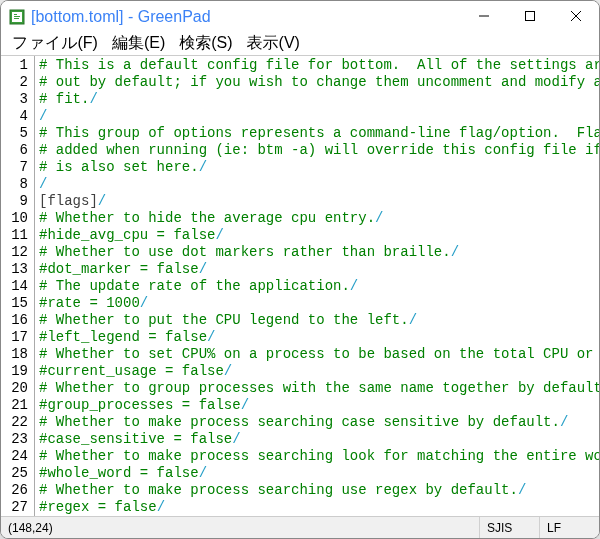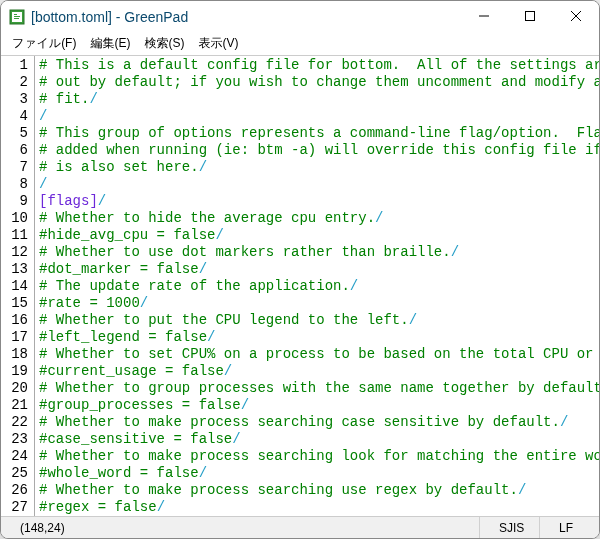--- a/index.html
+++ b/index.html
@@ -31,22 +31,22 @@
   }
   .titlebar .appicon {
     width: 16px;
     height: 16px;
     margin-right: 6px;
     display: flex;
     align-items: center;
     justify-content: center;
   }
   .titlebar .title {
-    font-size: 14px;
-    color: #0c4a6e;
+    font-size: 16px;
+    color: #3b82f6;
     flex: 1;
   }
   .win-controls {
     display: flex;
     height: 100%;
   }
   .win-btn {
     width: 46px;
     height: 30px;
     display: flex;
@@ -54,21 +54,21 @@
     justify-content: center;
     font-size: 10px;
     color: #000;
   }
   .menubar {
     height: 22px;
     display: flex;
     align-items: center;
     padding: 0 4px;
     background: #ffffff;
-    font-size: 12px;
+    font-size: 16px;
     flex-shrink: 0;
     border-bottom: 1px solid #fff;
   }
   .menuitem {
     padding: 2px 7px;
     color: #000;
   }
   .editor {
     flex: 1;
     display: flex;
@@ -94,34 +94,34 @@
     font-family: "MS Gothic", "Courier New", monospace;
     font-size: 14px;
     line-height: 17px;
     padding: 1px 0 0 4px;
     overflow: hidden;
     white-space: pre;
     color: #000;
   }
   .line { height: 17px; }
   .cmt { color: #008000; }
-  .sec { color: #6d28d9; }
+  .sec { color: #404040; }
   .eol { color: #28a0c8; }
   .statusbar {
     height: 22px;
     background: #f0f0f0;
     border-top: 1px solid #ccc;
     display: flex;
     align-items: center;
     font-size: 12px;
     color: #000;
     flex-shrink: 0;
   }
   .status-cell {
-    padding: 0 19px;
+    padding: 0 7px;
     border-left: 1px solid #d0d0d0;
     height: 100%;
     display: flex;
     align-items: center;
   }
   .status-cell:first-child { border-left: none; flex: 1; }
 </style>
 </head>
 <body>
 

